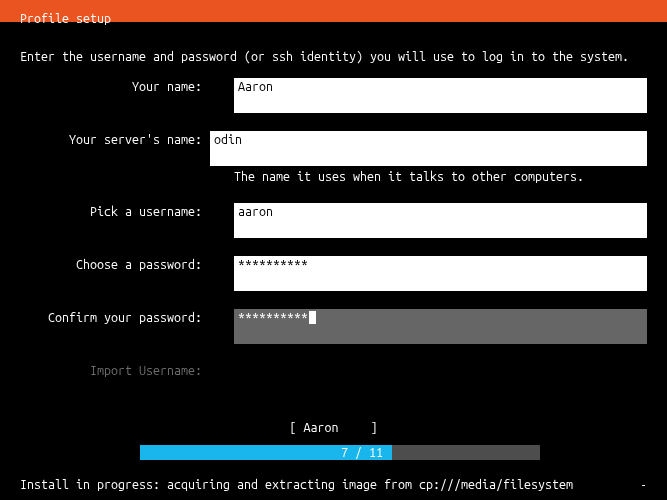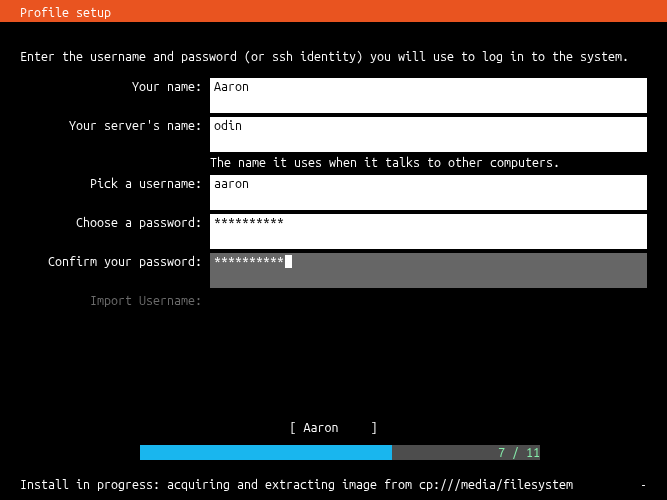--- a/index.html
+++ b/index.html
@@ -8,35 +8,35 @@
     background: #000;
     font-family: "Ubuntu Mono", "DejaVu Sans Mono", Consolas, monospace;
     font-size: 12.5px;
     color: #fff;
     overflow: hidden;
   }
   .screen { width: 667px; height: 500px; position: relative; }
   .header {
     background: #e95420;
     color: #fff;
-    padding: 5px 10px 5px 20px;
+    padding: 11px 10px 5px 20px;
     height: 22px;
     line-height: 14px;
   }
   .content {
     padding: 14px 20px 0 20px;
   }
   .intro { margin-bottom: 14px; line-height: 16px; margin-top: 12px; }
   .form { }
   .row {
     display: flex;
     align-items: flex-start;
     margin-bottom: 0;
   }
-  .row-gap { margin-bottom: 4px; }
+  .row-gap { margin-bottom: 18px; gap: 24px; }
   .label-col {
     width: 190px;
     text-align: right;
     padding-right: 8px;
     line-height: 17px;
     white-space: nowrap;
   }
   .label-dim { color: #6c6c6c; }
   .field-col {
     flex: 1;
@@ -90,22 +90,22 @@
     display: flex;
   }
   .progress-fill {
     background: #19b6ee;
     height: 100%;
     position: relative;
   }
   .progress-label {
     position: absolute;
     left: 0; right: 0; top: 0; bottom: 0;
-    text-align: right;
-    color: #86efac;
+    text-align: center;
+    color: #ffffff;
     line-height: 15px;
     padding-left: 44px;
   }
   .status-row {
     position: absolute;
     left: 20px; right: 20px;
     top: 465px;
     line-height: 15px;
     color: #fff;
     margin-top: 12px;

